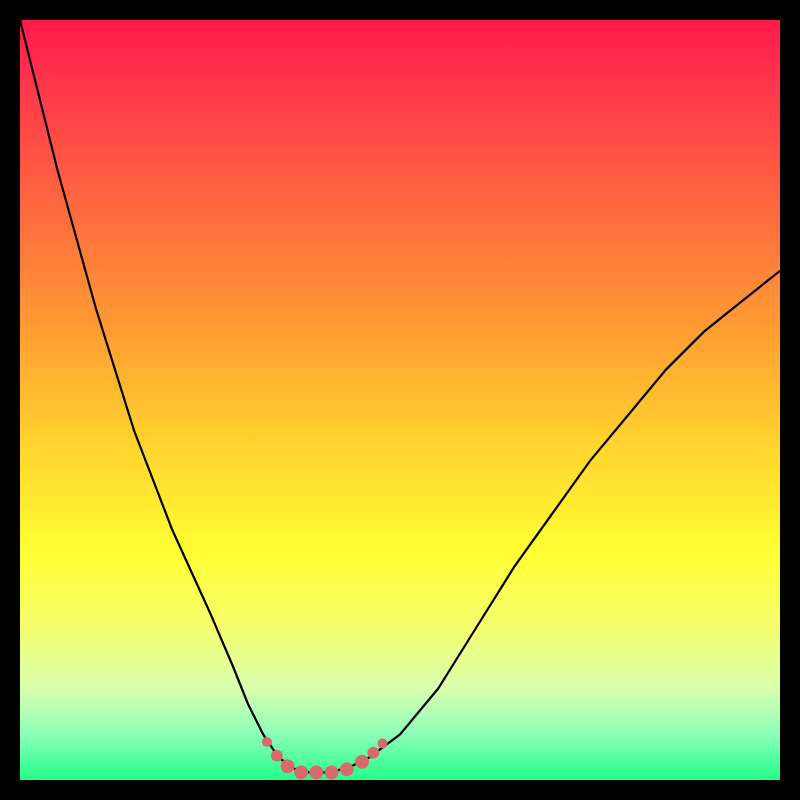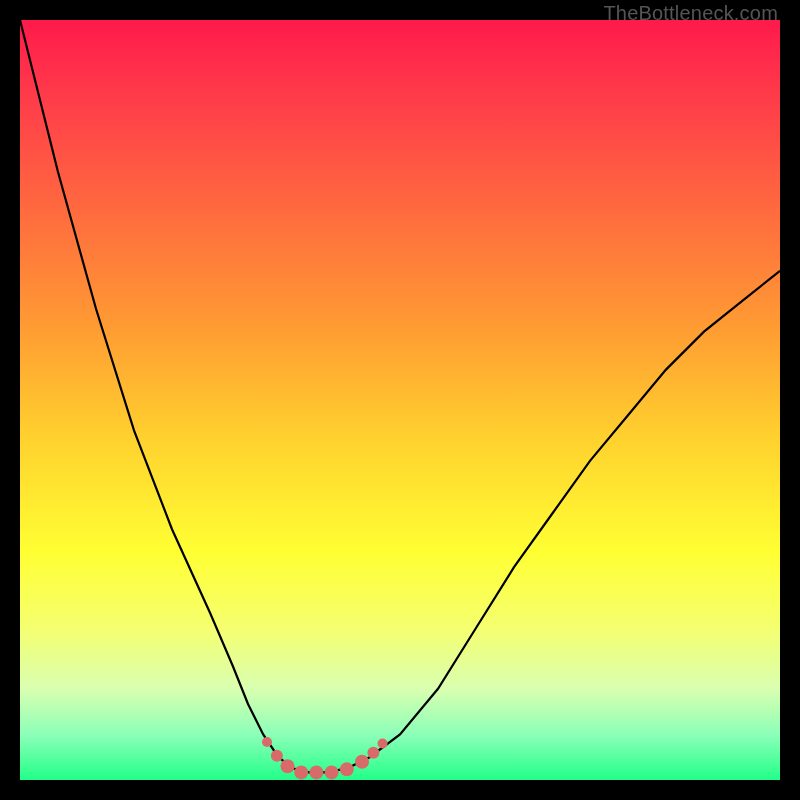--- a/index.html
+++ b/index.html
@@ -36,21 +36,20 @@
   }
   svg {
     display: block;
   }
 </style>
 </head>
 <body>
 
 <div class="frame">
 
-  <div class="watermark">TheBottleneck.com</div>
 
   <svg class="plot-area" viewBox="0 0 760 760" width="760" height="760" preserveAspectRatio="none">
     <defs>
       <linearGradient id="bg-grad" x1="0" y1="0" x2="0" y2="1">
           <stop offset="0%" stop-color="#ff1a4b"></stop>
           <stop offset="10%" stop-color="#ff3b4a"></stop>
           <stop offset="25%" stop-color="#ff6a3f"></stop>
           <stop offset="40%" stop-color="#ff9a33"></stop>
           <stop offset="55.00000000000001%" stop-color="#ffd12e"></stop>
           <stop offset="70%" stop-color="#ffff33"></stop>

